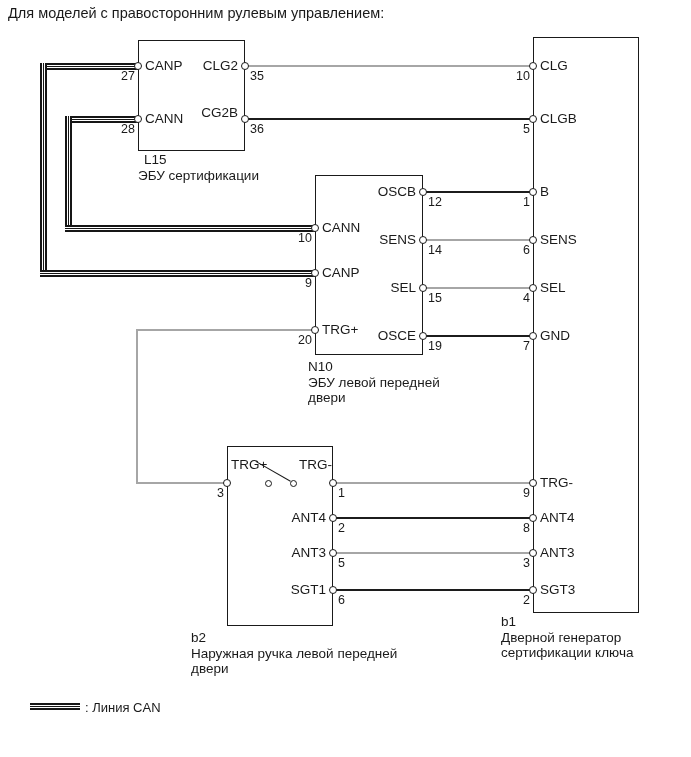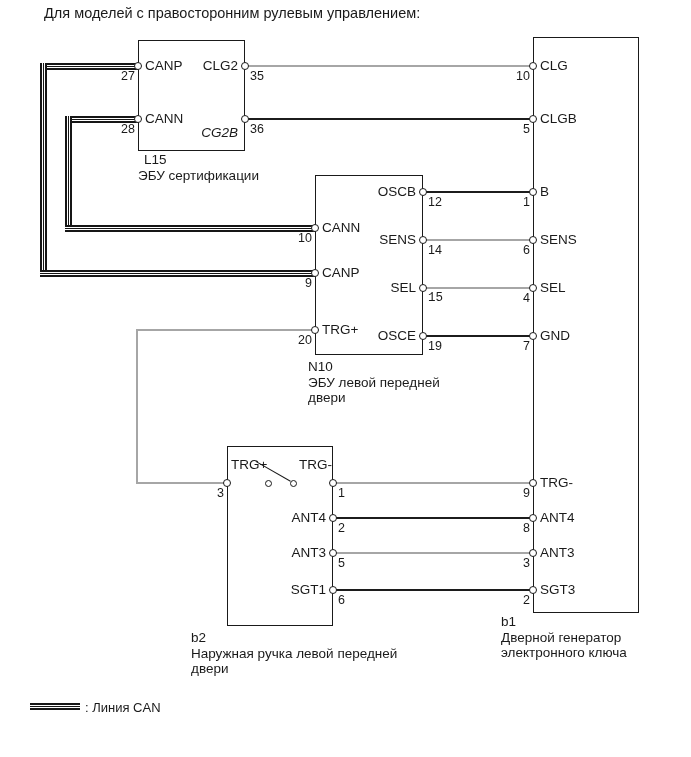--- a/index.html
+++ b/index.html
@@ -1,18 +1,18 @@
 <!DOCTYPE html>
 <html><head>
 <meta charset="utf-8">
 <style>
   html,body{margin:0;padding:0;background:#fff;}
   #stage{position:relative;width:691px;height:757px;background:#fff;overflow:hidden;
          font-family:"Liberation Sans",sans-serif;color:#1a1a1a;}
-  .title{position:absolute;left:8px;top:5px;font-size:14.5px;white-space:nowrap;margin-left:36px;}
+  .title{position:absolute;left:8px;top:5px;font-size:14.5px;white-space:nowrap;}
   .box{position:absolute;border:1.5px solid #1a1a1a;background:#fff;box-sizing:border-box;}
   .seg{position:absolute;}
   .pin{position:absolute;width:8px;height:8px;border:1.3px solid #1a1a1a;border-radius:50%;
        background:#fff;box-sizing:border-box;}
   .contact{position:absolute;width:7px;height:7px;border:1.2px solid #1a1a1a;border-radius:50%;
        background:#fff;box-sizing:border-box;}
   .pname{position:absolute;font-size:13.5px;line-height:16px;white-space:nowrap;}
   .pnum{position:absolute;font-size:12.5px;line-height:13px;white-space:nowrap;}
   .blabel{position:absolute;font-size:13.5px;line-height:16px;white-space:nowrap;}
   .can-h{position:absolute;height:7px;background:linear-gradient(to bottom,
@@ -58,21 +58,21 @@
     <div class="pin" style="left: 134px; top: 62px;"></div>
     <div class="pname" style="left: 145px; top: 58px;">CANP</div>
     <div class="pnum" style="right: 556px; top: 70px;">27</div>
     <div class="pin" style="left: 134px; top: 115px;"></div>
     <div class="pname" style="left: 145px; top: 111px;">CANN</div>
     <div class="pnum" style="right: 556px; top: 123px; text-align: right;">28</div>
     <div class="pin" style="left: 241px; top: 62px;"></div>
     <div class="pname" style="right: 453px; top: 58px; text-align: right;">CLG2</div>
     <div class="pnum" style="left: 250px; top: 70px;">35</div>
     <div class="pin" style="left: 241px; top: 115px;"></div>
-    <div class="pname" style="right: 453px; top: 125px; font-style: italic;">CG2B</div>
+    <div class="pname" style="right: 453px; top: 105px;">CG2B</div>
     <div class="pnum" style="left: 250px; top: 123px;">36</div>
     <div class="box" style="left: 315px; top: 175px; width: 108px; height: 180px;"></div>
     <div class="blabel" style="left: 308px; top: 359px;">N10</div>
     <div class="blabel" style="left: 308px; top: 374.5px;">ЭБУ левой передней</div>
     <div class="blabel" style="left: 308px; top: 390px;">двери</div>
     <div class="pin" style="left: 311px; top: 224px;"></div>
     <div class="pname" style="left: 322px; top: 220px;">CANN</div>
     <div class="pnum" style="right: 379px; top: 232px;">10</div>
     <div class="pin" style="left: 311px; top: 269px;"></div>
     <div class="pname" style="left: 322px; top: 265px;">CANP</div>
@@ -81,21 +81,21 @@
     <div class="pname" style="left: 322px; top: 322px;">TRG+</div>
     <div class="pnum" style="right: 379px; top: 334px;">20</div>
     <div class="pin" style="left: 419px; top: 188px;"></div>
     <div class="pname" style="right: 275px; top: 184px; margin-left: 8px;">OSCB</div>
     <div class="pnum" style="left: 428px; top: 196px;">12</div>
     <div class="pin" style="left: 419px; top: 236px;"></div>
     <div class="pname" style="right: 275px; top: 232px;">SENS</div>
     <div class="pnum" style="left: 428px; top: 244px;">14</div>
     <div class="pin" style="left: 419px; top: 284px;"></div>
     <div class="pname" style="right: 275px; top: 280px;">SEL</div>
-    <div class="pnum" style="left: 428px; top: 292px; font-family: Liberation Mono, monospace;">15</div>
+    <div class="pnum" style="left: 428px; top: 292px;">15</div>
     <div class="pin" style="left: 419px; top: 332px;"></div>
     <div class="pname" style="right: 275px; top: 328px;">OSCE</div>
     <div class="pnum" style="left: 428px; top: 340px;">19</div>
     <div class="box" style="left: 227px; top: 446px; width: 106px; height: 180px;"></div>
     <div class="blabel" style="left: 191px; top: 630px;">b2</div>
     <div class="blabel" style="left: 191px; top: 645.5px;">Наружная ручка левой передней</div>
     <div class="blabel" style="left: 191px; top: 661px;">двери</div>
     <div class="pin" style="left: 223px; top: 479px;"></div>
     <div class="pnum" style="right: 467px; top: 487px;">3</div>
     <div class="pin" style="left: 329px; top: 479px;"></div>
@@ -105,21 +105,21 @@
     <div class="pnum" style="left: 338px; top: 522px;">2</div>
     <div class="pin" style="left: 329px; top: 549px;"></div>
     <div class="pname" style="right: 365px; top: 545px;">ANT3</div>
     <div class="pnum" style="left: 338px; top: 557px;">5</div>
     <div class="pin" style="left: 329px; top: 586px;"></div>
     <div class="pname" style="right: 365px; top: 582px;">SGT1</div>
     <div class="pnum" style="left: 338px; top: 594px;">6</div>
     <div class="box" style="left: 533px; top: 37px; width: 106px; height: 576px;"></div>
     <div class="blabel" style="left: 501px; top: 614px;">b1</div>
     <div class="blabel" style="left: 501px; top: 629.5px;">Дверной генератор</div>
-    <div class="blabel" style="left: 501px; top: 645px;">электронного ключа</div>
+    <div class="blabel" style="left: 501px; top: 645px;">сертификации ключа</div>
     <div class="pin" style="left: 529px; top: 62px;"></div>
     <div class="pname" style="left: 540px; top: 58px;">CLG</div>
     <div class="pnum" style="right: 161px; top: 70px;">10</div>
     <div class="pin" style="left: 529px; top: 115px;"></div>
     <div class="pname" style="left: 540px; top: 111px;">CLGB</div>
     <div class="pnum" style="right: 161px; top: 123px;">5</div>
     <div class="pin" style="left: 529px; top: 188px;"></div>
     <div class="pname" style="left: 540px; top: 184px;">B</div>
     <div class="pnum" style="right: 161px; top: 196px;">1</div>
     <div class="pin" style="left: 529px; top: 236px;"></div>

